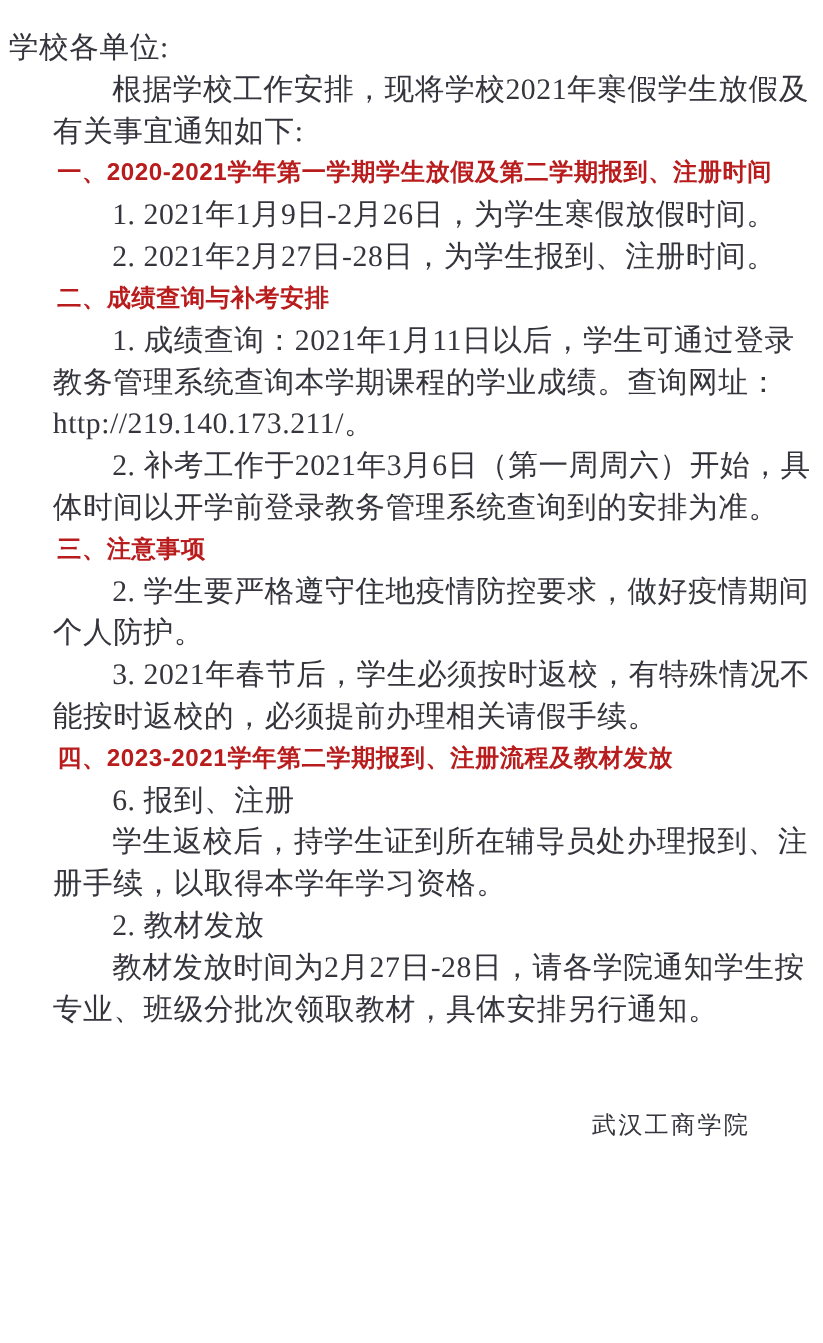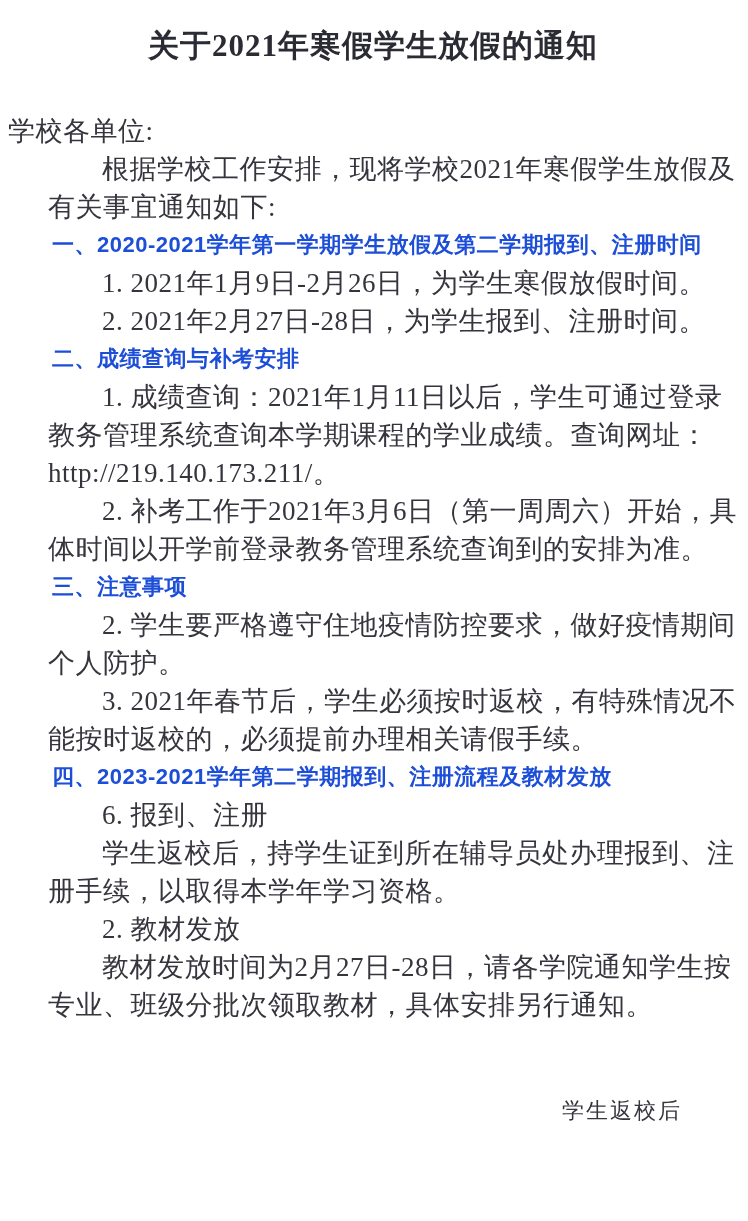--- a/index.html
+++ b/index.html
@@ -33,39 +33,38 @@
     letter-spacing: 0.5px;
   }
   .indent { text-indent: 2em; margin-left: 40px; }
   .section-heading {
     font-size: 22px;
     line-height: 38px;
     margin: 0;
     text-indent: 2em;
     font-weight: 700;
     letter-spacing: 0.5px;
-    color: #1d4ed8;
+    color: #b91c1c;
     font-family: "Liberation Sans", "DejaVu Sans", sans-serif;
   }
   .signature-block {
     margin-top: 64px;
     text-align: right;
     padding-right: 56px;
     font-size: 22px;
     line-height: 45px;
     letter-spacing: 2px;
   }
   .signature-block p { margin: 0; }
 </style>
 </head>
 <body>
 
 <main class="page">
 
-  <h1 class="title">关于2021年寒假学生放假的通知</h1>
 
   <p class="body-text">学校各单位:</p>
 
   <p class="body-text indent">根据学校工作安排，现将学校2021年寒假学生放假及有关事宜通知如下:</p>
 
   <h2 class="section-heading">一、2020-2021学年第一学期学生放假及第二学期报到、注册时间</h2>
   <p class="body-text indent">1. 2021年1月9日-2月26日，为学生寒假放假时间。</p>
   <p class="body-text indent">2. 2021年2月27日-28日，为学生报到、注册时间。</p>
 
   <h2 class="section-heading">二、成绩查询与补考安排</h2>
@@ -76,16 +75,16 @@
   <p class="body-text indent">2. 学生要严格遵守住地疫情防控要求，做好疫情期间个人防护。</p>
   <p class="body-text indent">3. 2021年春节后，学生必须按时返校，有特殊情况不能按时返校的，必须提前办理相关请假手续。</p>
 
   <h2 class="section-heading">四、2023-2021学年第二学期报到、注册流程及教材发放</h2>
   <p class="body-text indent">6. 报到、注册</p>
   <p class="body-text indent">学生返校后，持学生证到所在辅导员处办理报到、注册手续，以取得本学年学习资格。</p>
   <p class="body-text indent">2. 教材发放</p>
   <p class="body-text indent">教材发放时间为2月27日-28日，请各学院通知学生按专业、班级分批次领取教材，具体安排另行通知。</p>
 
   <div class="signature-block">
-    <p>学生返校后</p>
+    <p>武汉工商学院</p>
   </div>
 
 </main>
 
 </body></html>

